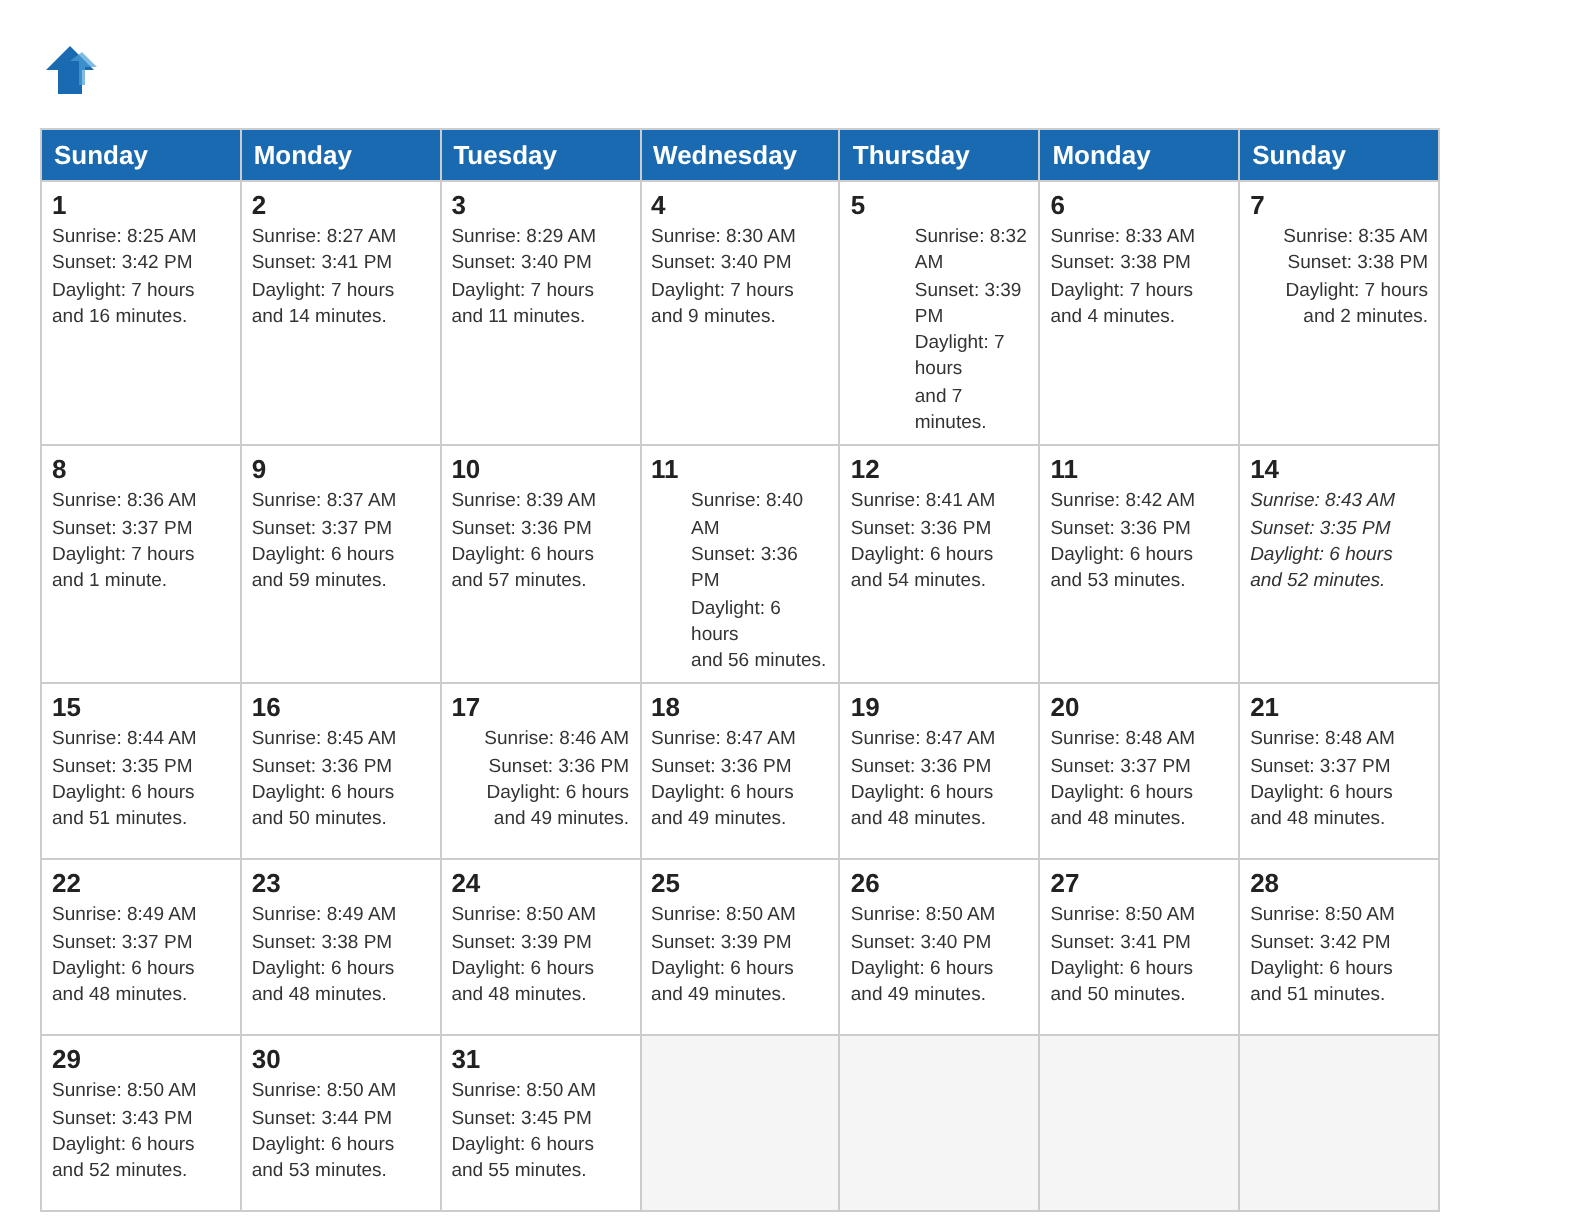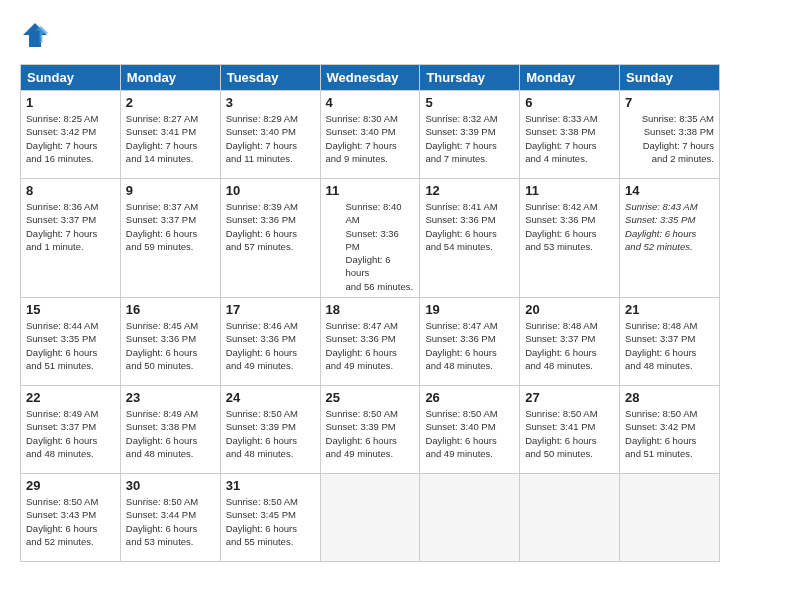--- a/index.html
+++ b/index.html
@@ -154,21 +154,21 @@
           </td>
           <td>
             <span class="day-num">4</span>
             <div class="day-info" style="white-space: pre-line;">Sunrise: 8:30 AM
 Sunset: 3:40 PM
 Daylight: 7 hours
 and 9 minutes.</div>
           </td>
           <td>
             <span class="day-num">5</span>
-            <div class="day-info" style="white-space: pre-line;">Sunrise: 8:32 AM
+            <div class="day-info" style="white-space: pre-line; margin-left: 32px;">Sunrise: 8:32 AM
 Sunset: 3:39 PM
 Daylight: 7 hours
 and 7 minutes.</div>
           </td>
           <td>
             <span class="day-num">6</span>
             <div class="day-info" style="white-space: pre-line;">Sunrise: 8:33 AM
 Sunset: 3:38 PM
 Daylight: 7 hours
 and 4 minutes.</div>
@@ -242,21 +242,21 @@
           </td>
           <td>
             <span class="day-num">16</span>
             <div class="day-info" style="white-space: pre-line;">Sunrise: 8:45 AM
 Sunset: 3:36 PM
 Daylight: 6 hours
 and 50 minutes.</div>
           </td>
           <td>
             <span class="day-num">17</span>
-            <div class="day-info" style="white-space: pre-line;">Sunrise: 8:46 AM
+            <div class="day-info" style="white-space: pre-line; text-align: right;">Sunrise: 8:46 AM
 Sunset: 3:36 PM
 Daylight: 6 hours
 and 49 minutes.</div>
           </td>
           <td>
             <span class="day-num">18</span>
             <div class="day-info" style="white-space: pre-line;">Sunrise: 8:47 AM
 Sunset: 3:36 PM
 Daylight: 6 hours
 and 49 minutes.</div>

